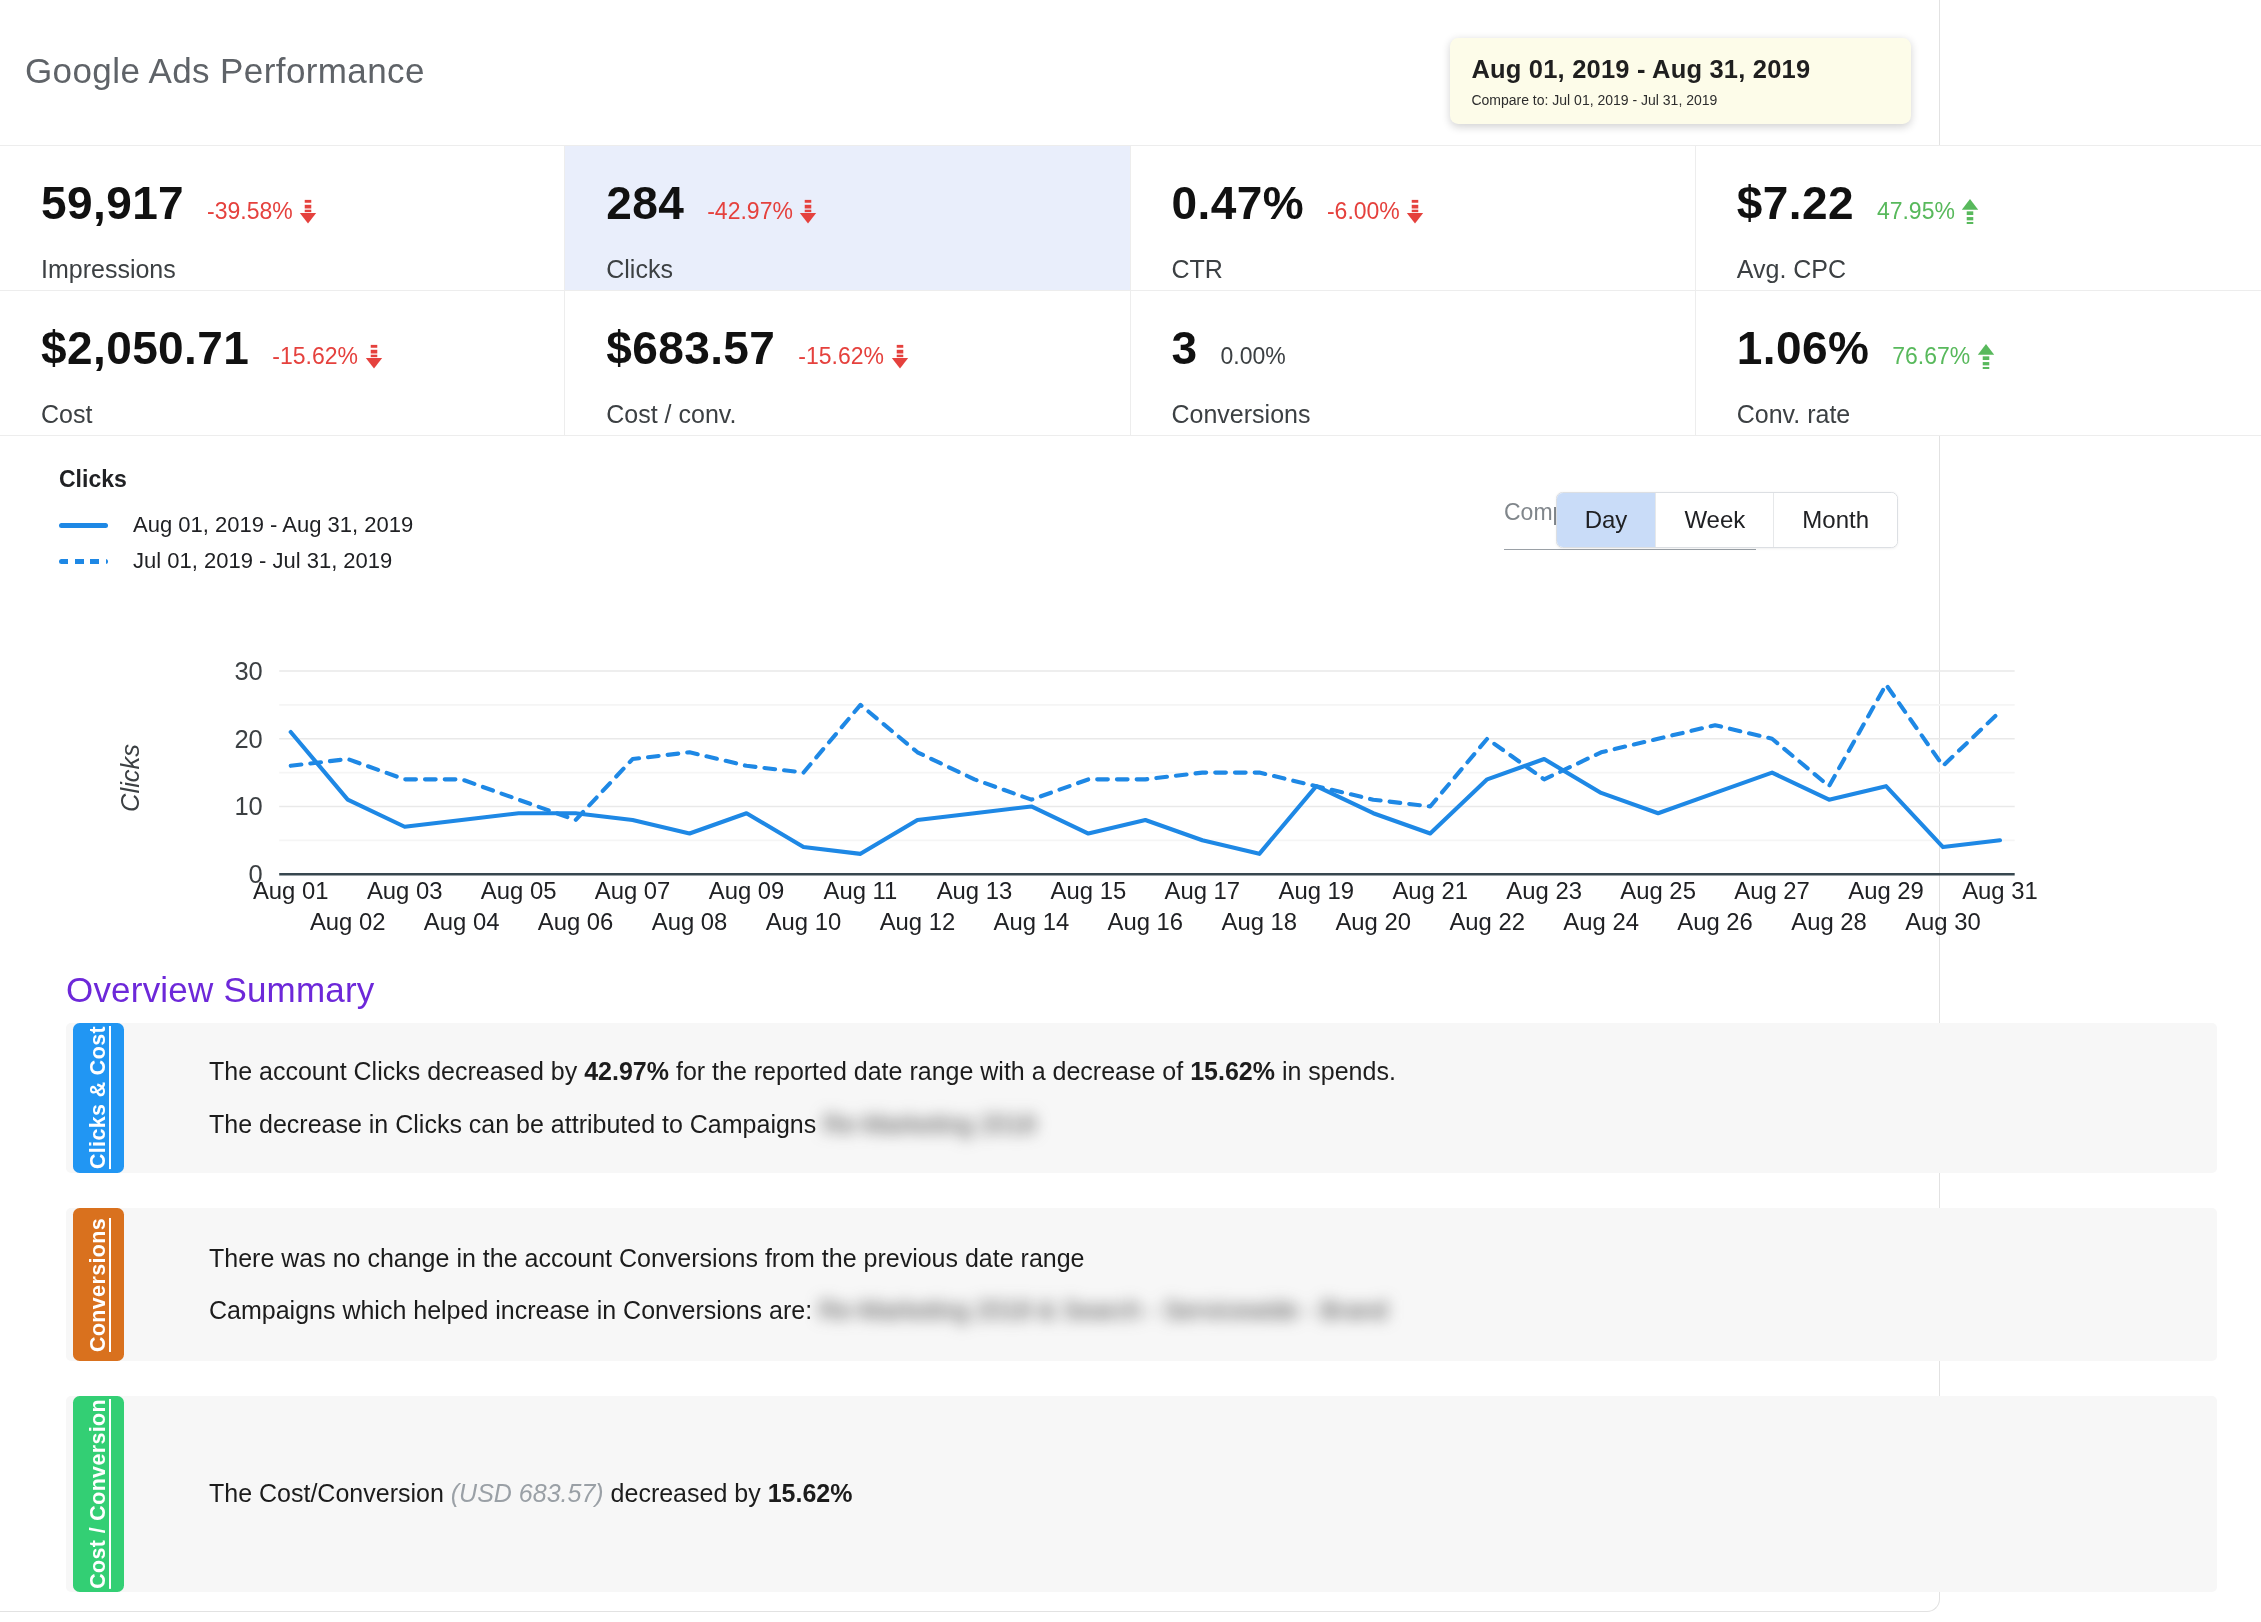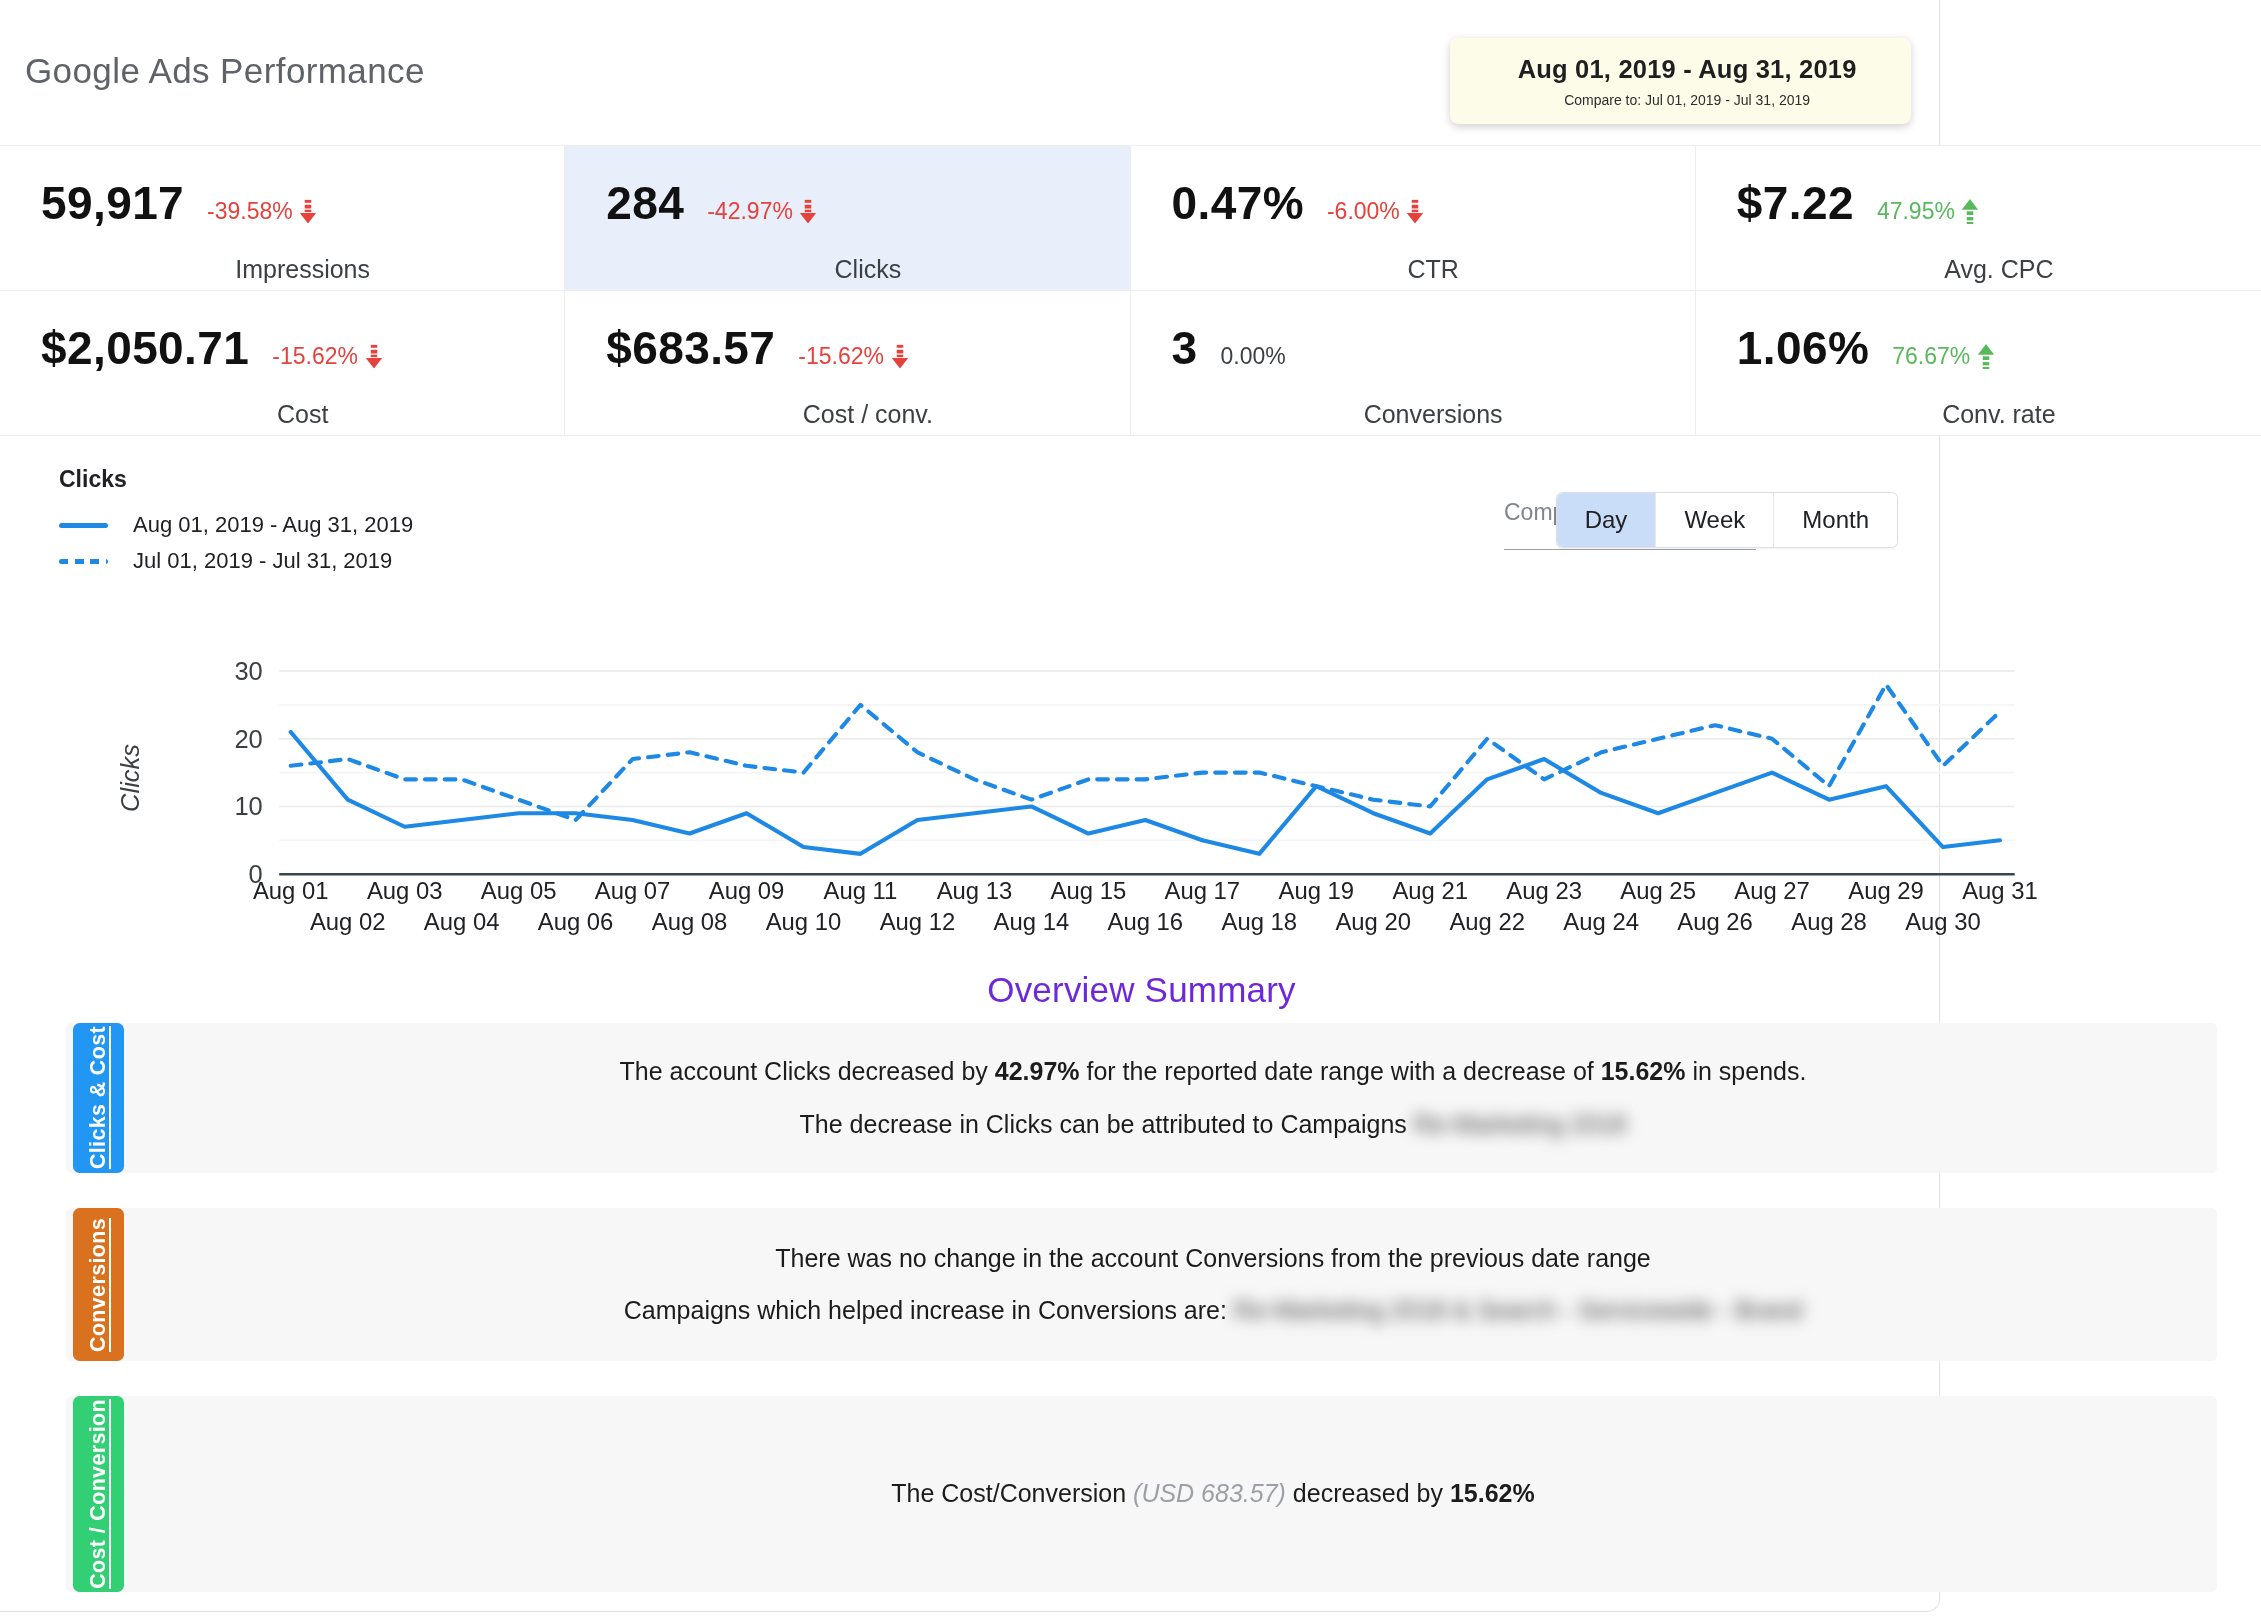--- a/index.html
+++ b/index.html
@@ -1,18 +1,18 @@
 <!DOCTYPE html>
 <html style="font-size:13px"><head>
 <meta charset="utf-8">
 <style>
   * { margin:0; padding:0; box-sizing:border-box; }
   html,body { width:2261px; height:1622px; background:#ffffff; font-family:"Liberation Sans", sans-serif; overflow:hidden; }
   .page { position:relative; width:1940px; height:1612px; background:#fff;
-          border-right:1.6px solid #e2e2e2; border-bottom:1.6px solid #e2e2e2; border-bottom-right-radius:13px;text-align:center; }
+          border-right:1.6px solid #e2e2e2; border-bottom:1.6px solid #e2e2e2; border-bottom-right-radius:13px; }
 
   
   .title { position:absolute; left:25px; top:51px; font-size:35px; color:#5f6368; letter-spacing:0.4px; }
   .datebox { position:absolute; right:28px; top:38px; width:461px; background:#fdfce9; border-radius:8.2px;
              box-shadow:0 2.5px 8.2px rgba(0,0,0,.18); padding:16.5px 8.2px 16.5px 21.4px; }
   .datebox .l1 { font-size:25.5px; color:#1f1f1f; font-weight:600; letter-spacing:0.2px; }
   .datebox .l2 { font-size:14px; color:#2d2d2d; margin-top:8.2px; }
 
   
   .kpis { position:absolute; left:0; top:145px; width:2261px; display:grid;

